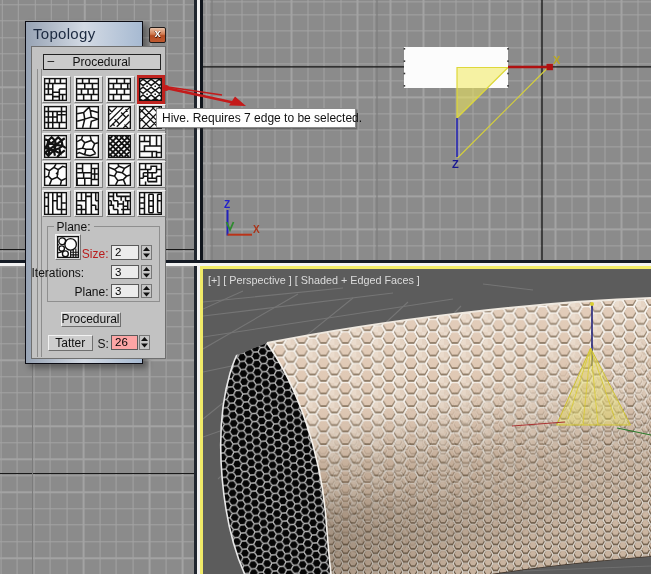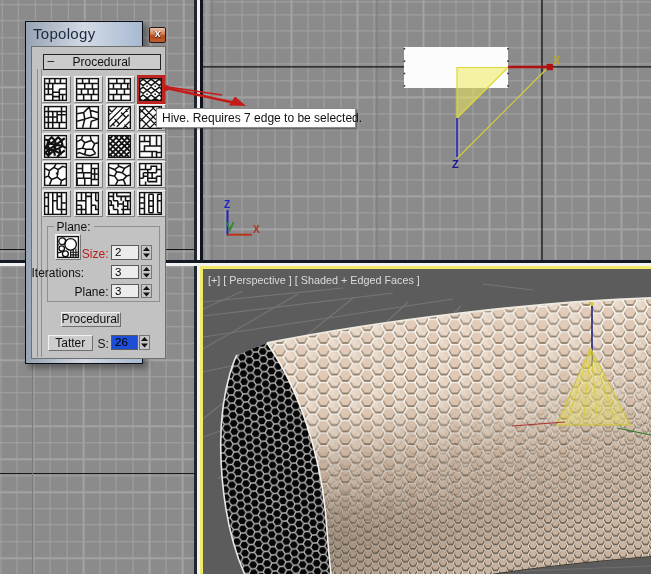--- a/index.html
+++ b/index.html
@@ -294,21 +294,21 @@
 <div style="position:absolute;left:79.5px;top:237px;width:28px;height:14.5px;background:#ececec;border:1px solid #5a5a5a;box-sizing:border-box;font-size:11.5px;color:#000;line-height:12.5px;padding-left:3px">3</div>
 <div style="position:absolute;left:109.0px;top:237px;width:11px;height:14.5px;background:#c6c6c6;border:1px solid #777;box-sizing:border-box">
 <svg width="9" height="12.5" viewBox="0 0 9 12.5" style="display:block">
             <path d="M4.5 1 L8 5 L1 5 Z" fill="#111"></path>
             <path d="M4.5 11.5 L8 7.5 L1 7.5 Z" fill="#111"></path>
           </svg>
         </div>
         <div class="abs" style="left:29px;top:265px;width:60px;height:15px;background:#cdcdcd;border-top:1px solid #f2f2f2;border-left:1px solid #f2f2f2;border-right:1px solid #6f6f6f;border-bottom:1px solid #6f6f6f;font-size:12px;color:#111;text-align:center;line-height:13px">Procedural</div>
         <div class="abs" style="left:16px;top:288.5px;width:45.5px;height:16px;background:#cdcdcd;border-top:1px solid #f2f2f2;border-left:1px solid #f2f2f2;border-right:1px solid #6f6f6f;border-bottom:1px solid #6f6f6f;font-size:12px;color:#111;text-align:center;line-height:14px">Tatter</div>
         <div class="abs" style="left:66px;top:290px;font-size:12px;color:#111">S:</div>
-<div style="position:absolute;left:79.5px;top:288.5px;width:26.5px;height:14.5px;background:#1d4ed8;border:1px solid #5a5a5a;box-sizing:border-box;font-size:11.5px;color:#000;line-height:12.5px;padding-left:3px">26</div>
+<div style="position:absolute;left:79.5px;top:288.5px;width:26.5px;height:14.5px;background:#fca5a5;border:1px solid #5a5a5a;box-sizing:border-box;font-size:11.5px;color:#000;line-height:12.5px;padding-left:3px">26</div>
 <div style="position:absolute;left:107.5px;top:288.5px;width:11px;height:14.5px;background:#c6c6c6;border:1px solid #777;box-sizing:border-box">
 <svg width="9" height="12.5" viewBox="0 0 9 12.5" style="display:block">
             <path d="M4.5 1 L8 5 L1 5 Z" fill="#111"></path>
             <path d="M4.5 11.5 L8 7.5 L1 7.5 Z" fill="#111"></path>
           </svg>
         </div>
       </div>
     </div>
   </div>
 <div class="abs" style="left:156px;top:108px;width:200px;height:20px;background:#fefefe;border:1px solid #8a8a8a;box-shadow:1.5px 1.5px 0 rgba(60,60,60,0.45);font-size:12px;color:#111;line-height:18px;padding-left:5px;white-space:nowrap;z-index:40">Hive. Requires 7 edge to be selected.</div>

